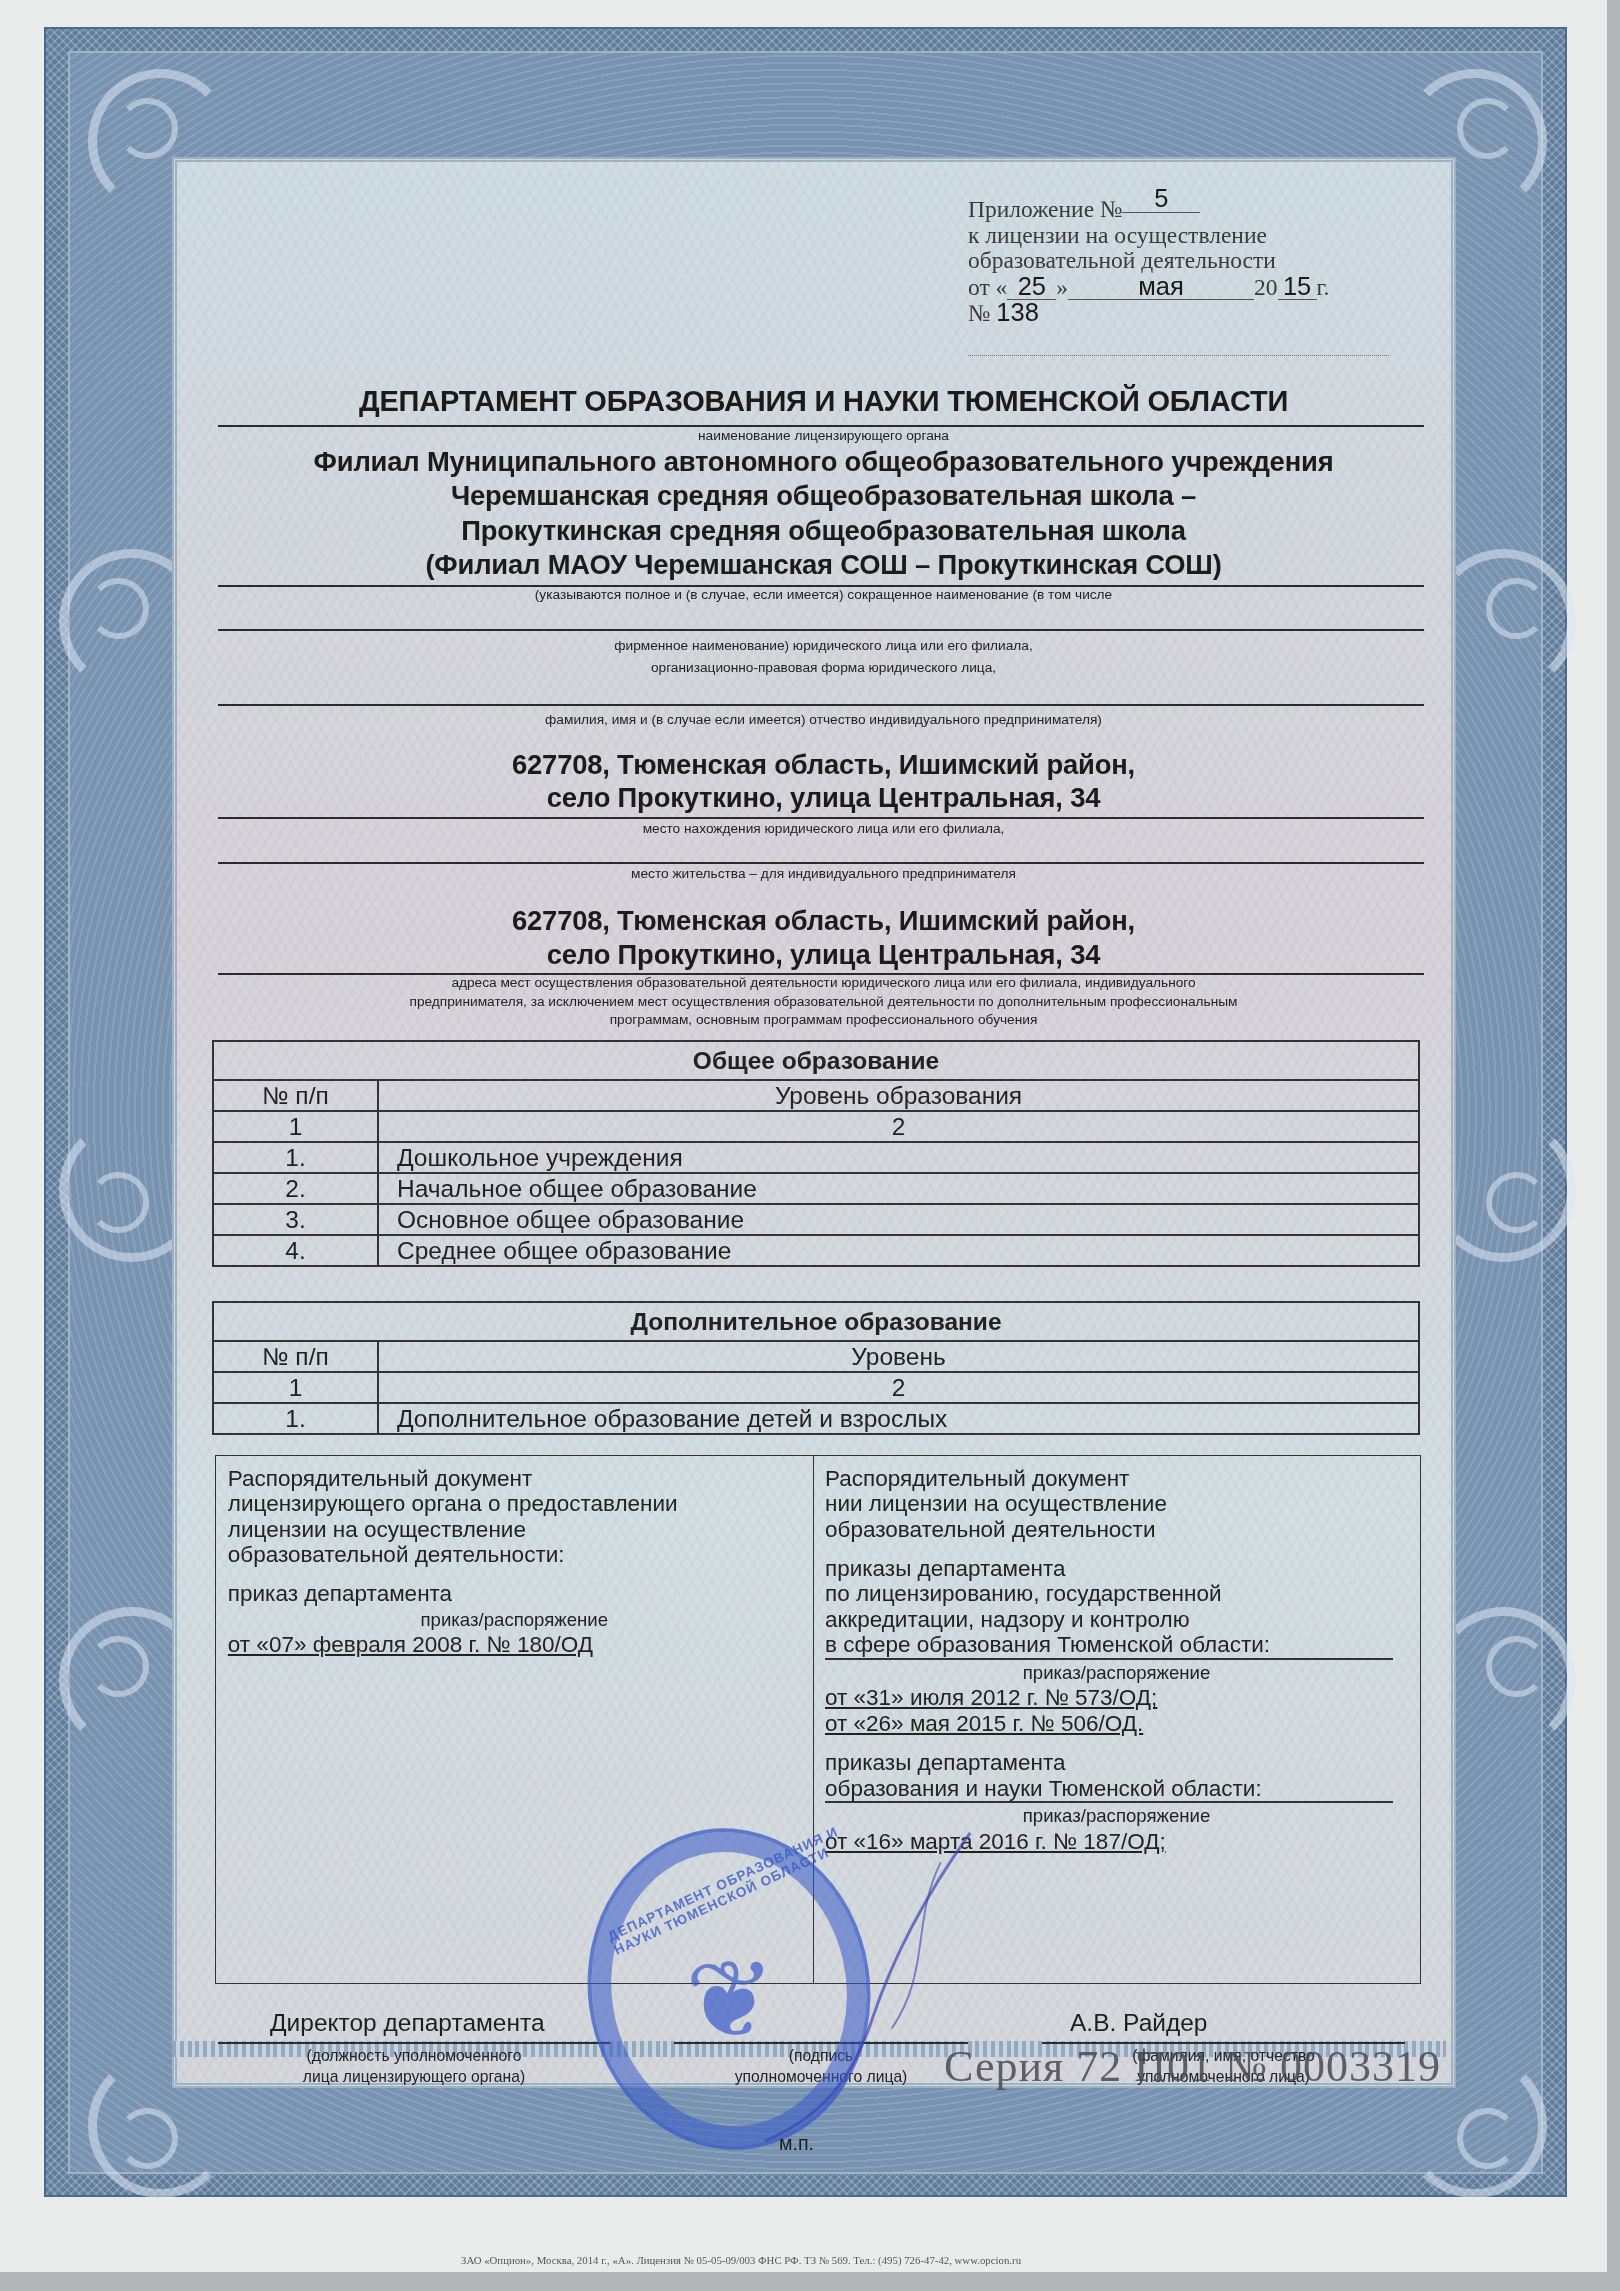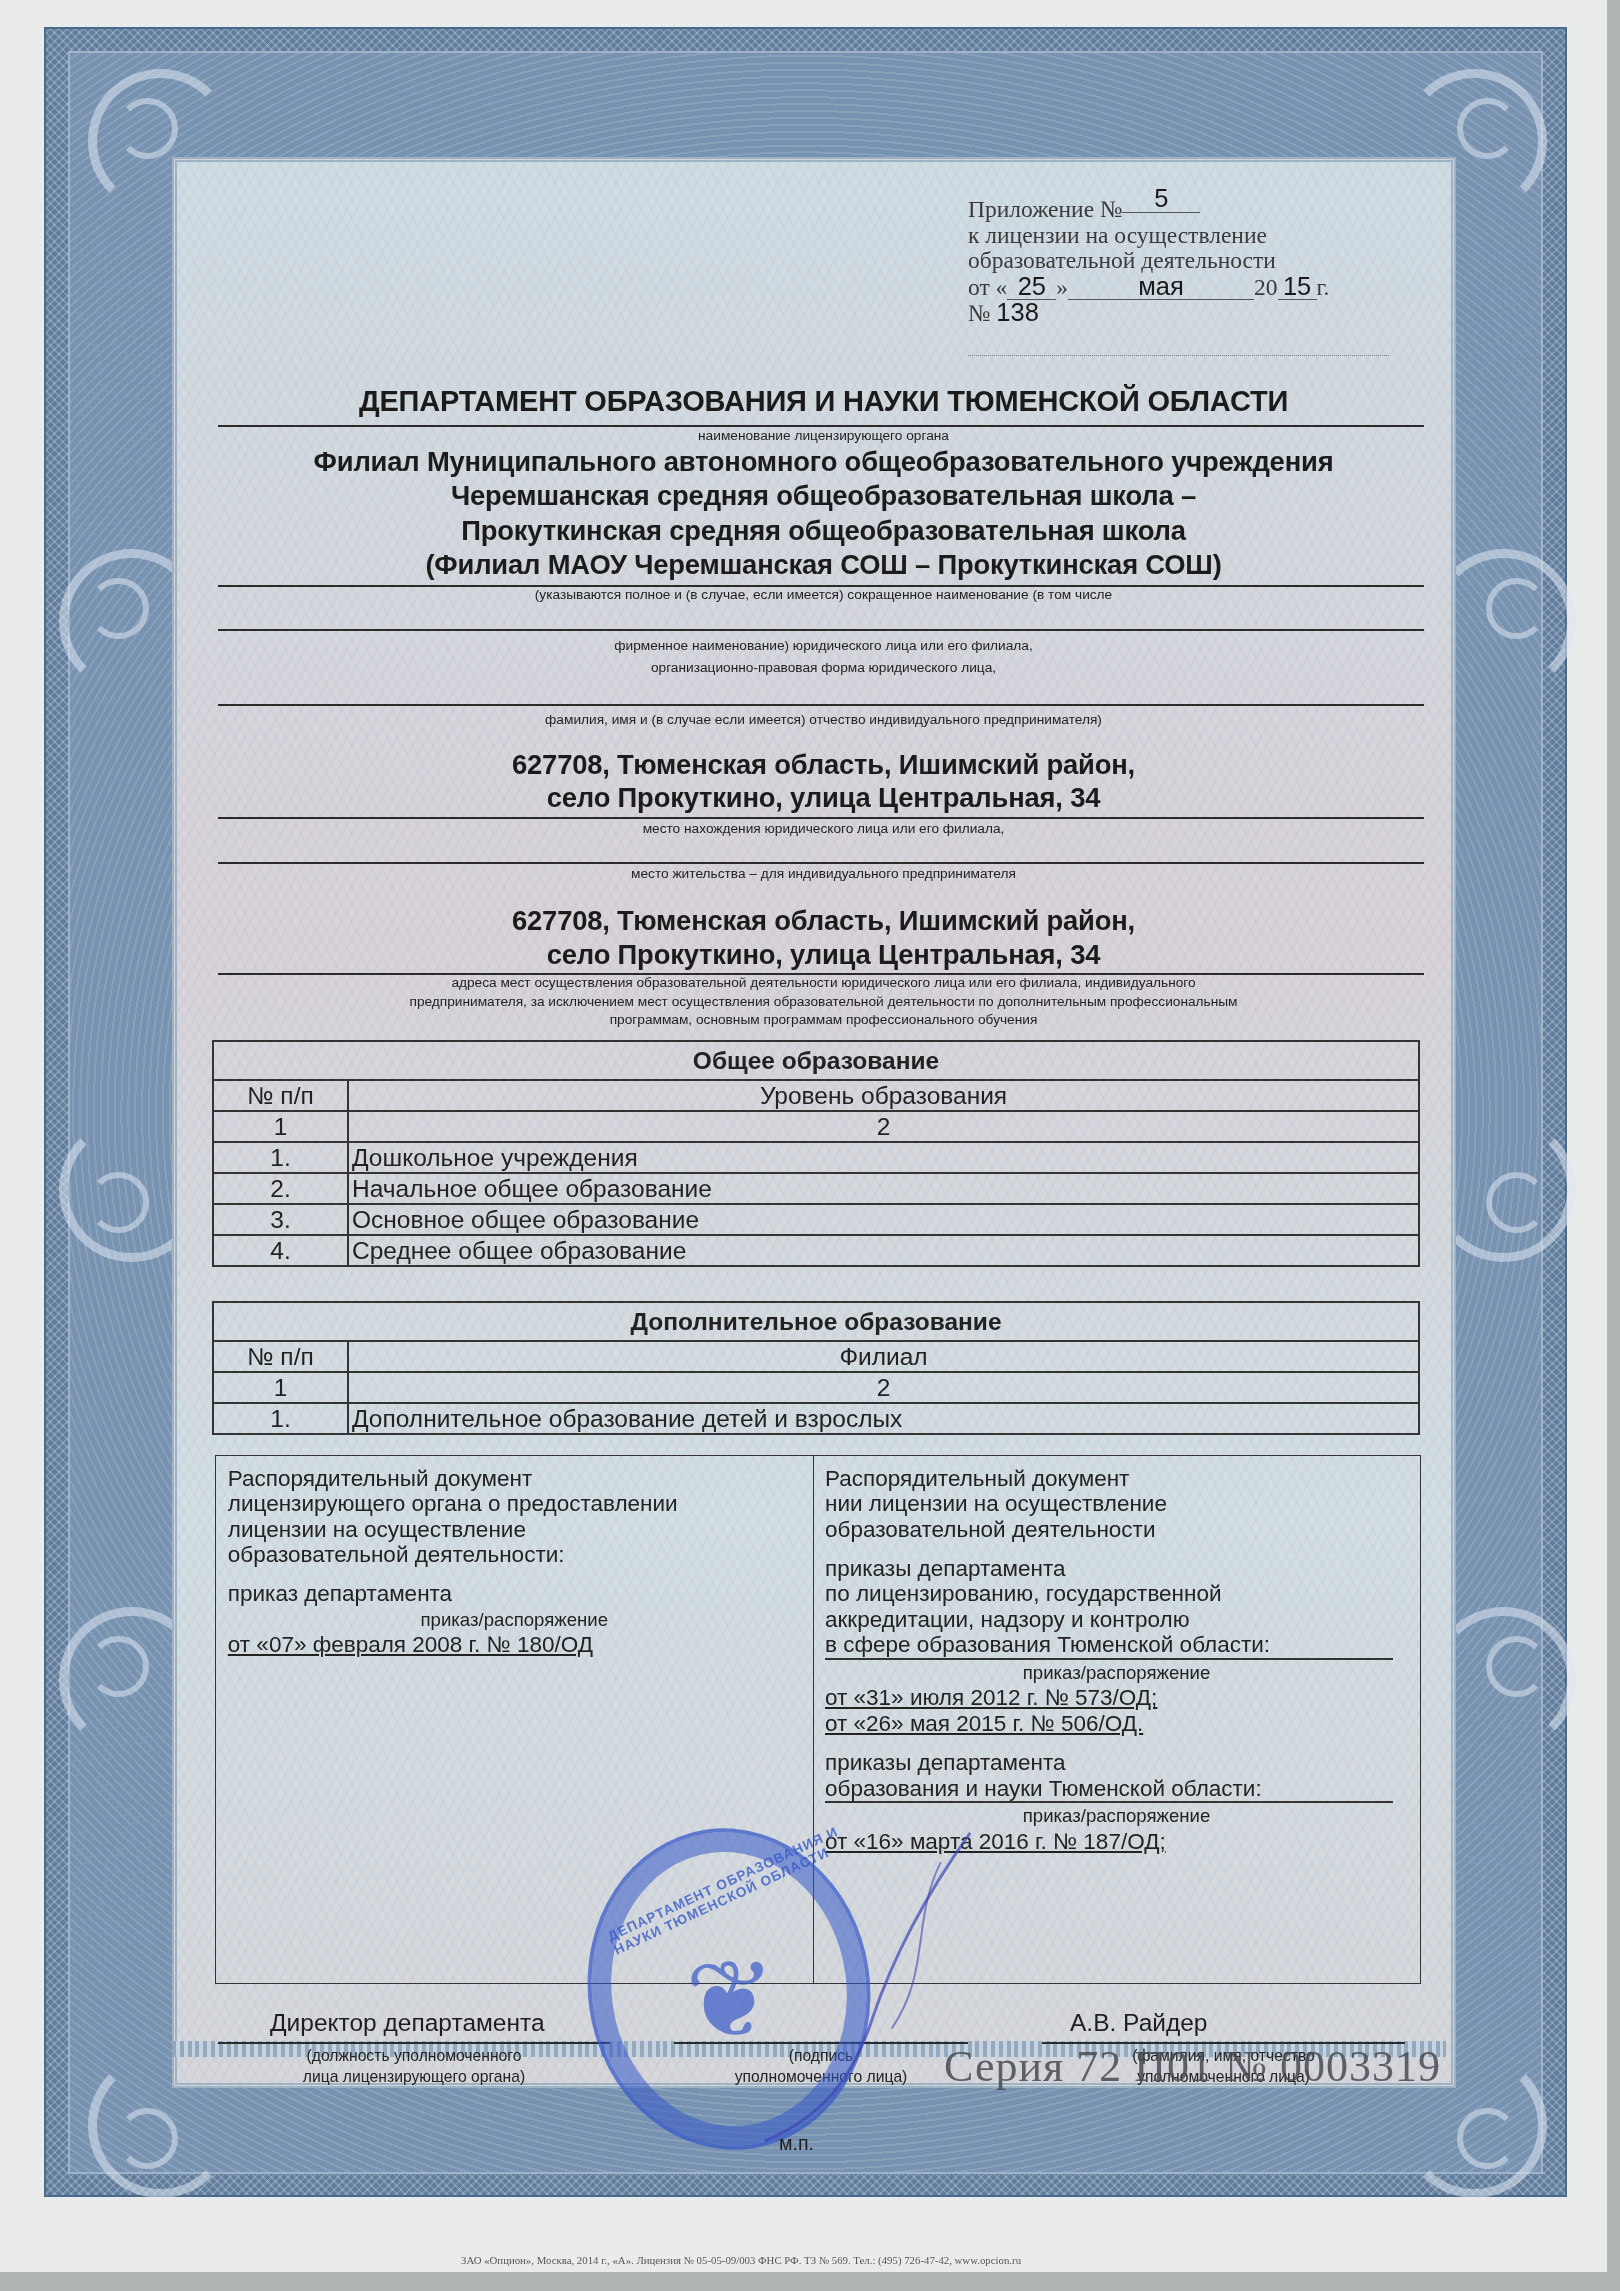--- a/index.html
+++ b/index.html
@@ -58,21 +58,21 @@
   .appendix .hw { font-family: "Liberation Sans", sans-serif; color: #1a1a1a; font-size: 25.5px; }
   .appendix .uline { display: inline-block; border-bottom: 1px solid #555; text-align: center; }
 
   .center { text-align: center; }
   .hline { position: absolute; height: 0; border-top: 2px solid #2b2b2b; }
   .caption { font-size: 13.7px; color: #222; text-align: center; position: absolute; }
   .bold-lg { font-weight: bold; font-size: 27.4px; color: #1b1b1b; position: absolute; text-align: center; letter-spacing: -0.2px; }
 
   
   table.lic { position: absolute; border-collapse: collapse; font-size: 24.5px; color: #222; }
-  table.lic td { border: 2px solid #333; padding: 0 3px; height: 29px; line-height: 29px; }
+  table.lic td { border: 2px solid #333; padding: 0 18px; height: 29px; line-height: 29px; }
   table.lic td.num { text-align: center; width: 127px; }
   table.lic td.title { text-align: center; font-weight: bold; height: 37px; }
 
   .docs { position: absolute; left: 215px; top: 1455px; width: 1204px; height: 527px; border: 1px solid #333; }
   .docs .col { position: absolute; top: 0; font-size: 22.5px; line-height: 25.5px; color: #222; }
   .docs .divider { position: absolute; left: 597px; top: 0; bottom: 0; border-left: 1px solid #333; }
   .u { text-decoration: underline; }
   .smallcap { font-size: 18.6px; text-align: center; display: block; }
 
   .sign-label { position: absolute; font-size: 24.5px; color: #1e1e1e; }
@@ -192,21 +192,21 @@
 </tbody>
   </table>
 
 <table class="lic" style="left:212px;top:1301px;width:1208px;">
   <tbody>
       <tr>
         <td class="title" colspan="2">Дополнительное образование</td>
       </tr>
   <tr>
     <td class="num">№ п/п</td>
-    <td class="center">Филиал</td>
+    <td class="center">Уровень</td>
   </tr>
   <tr>
     <td class="num">1</td>
     <td class="center">2</td>
   </tr>
   <tr>
     <td class="num">1.</td>
     <td>Дополнительное образование детей и взрослых</td>
   </tr>
 </tbody>

